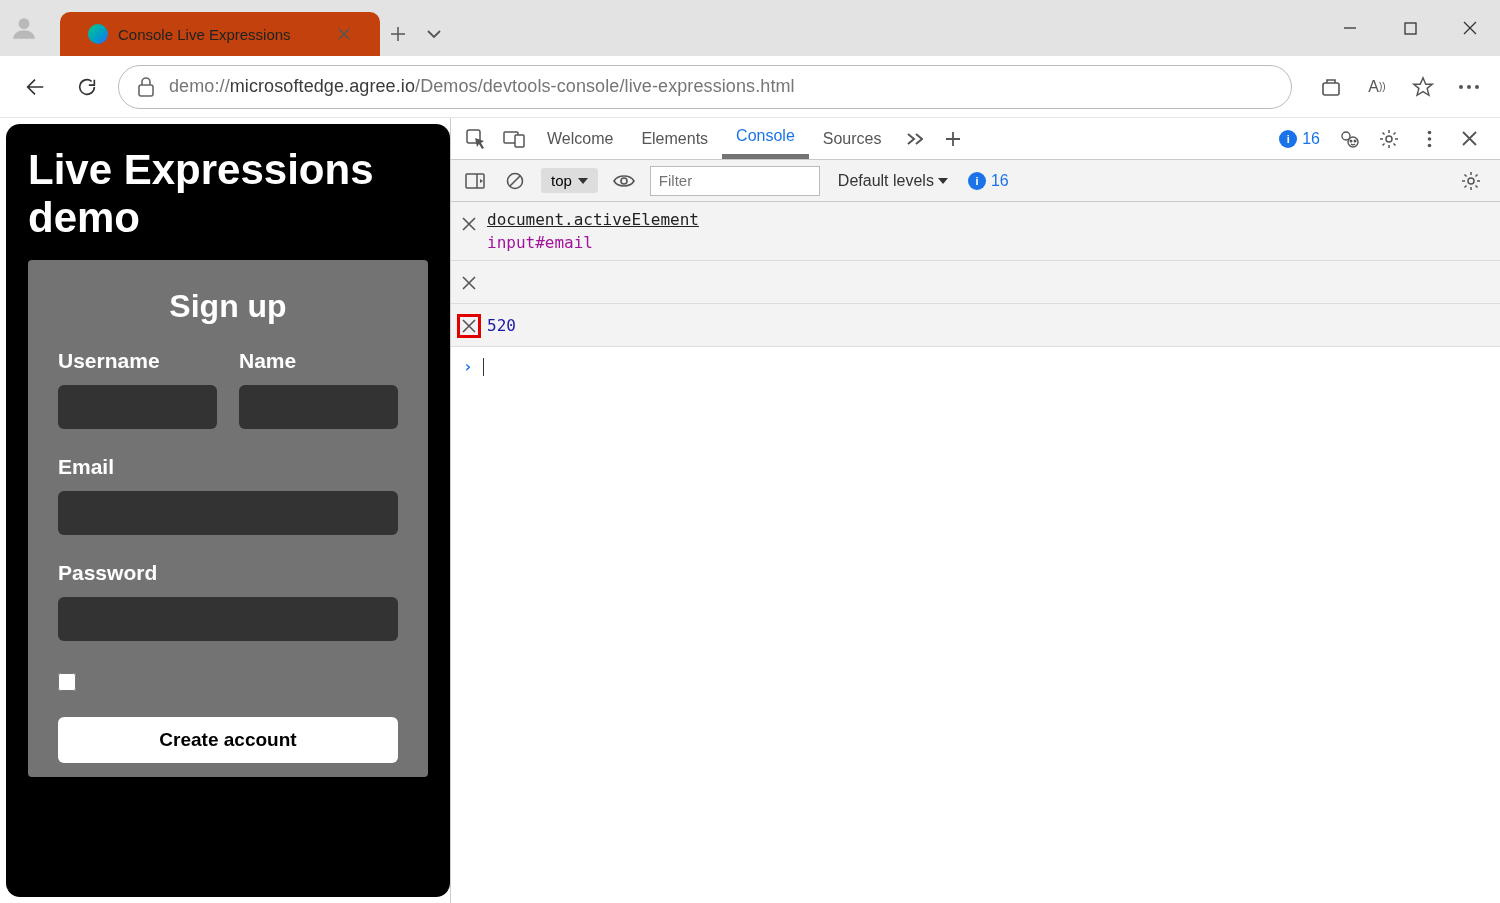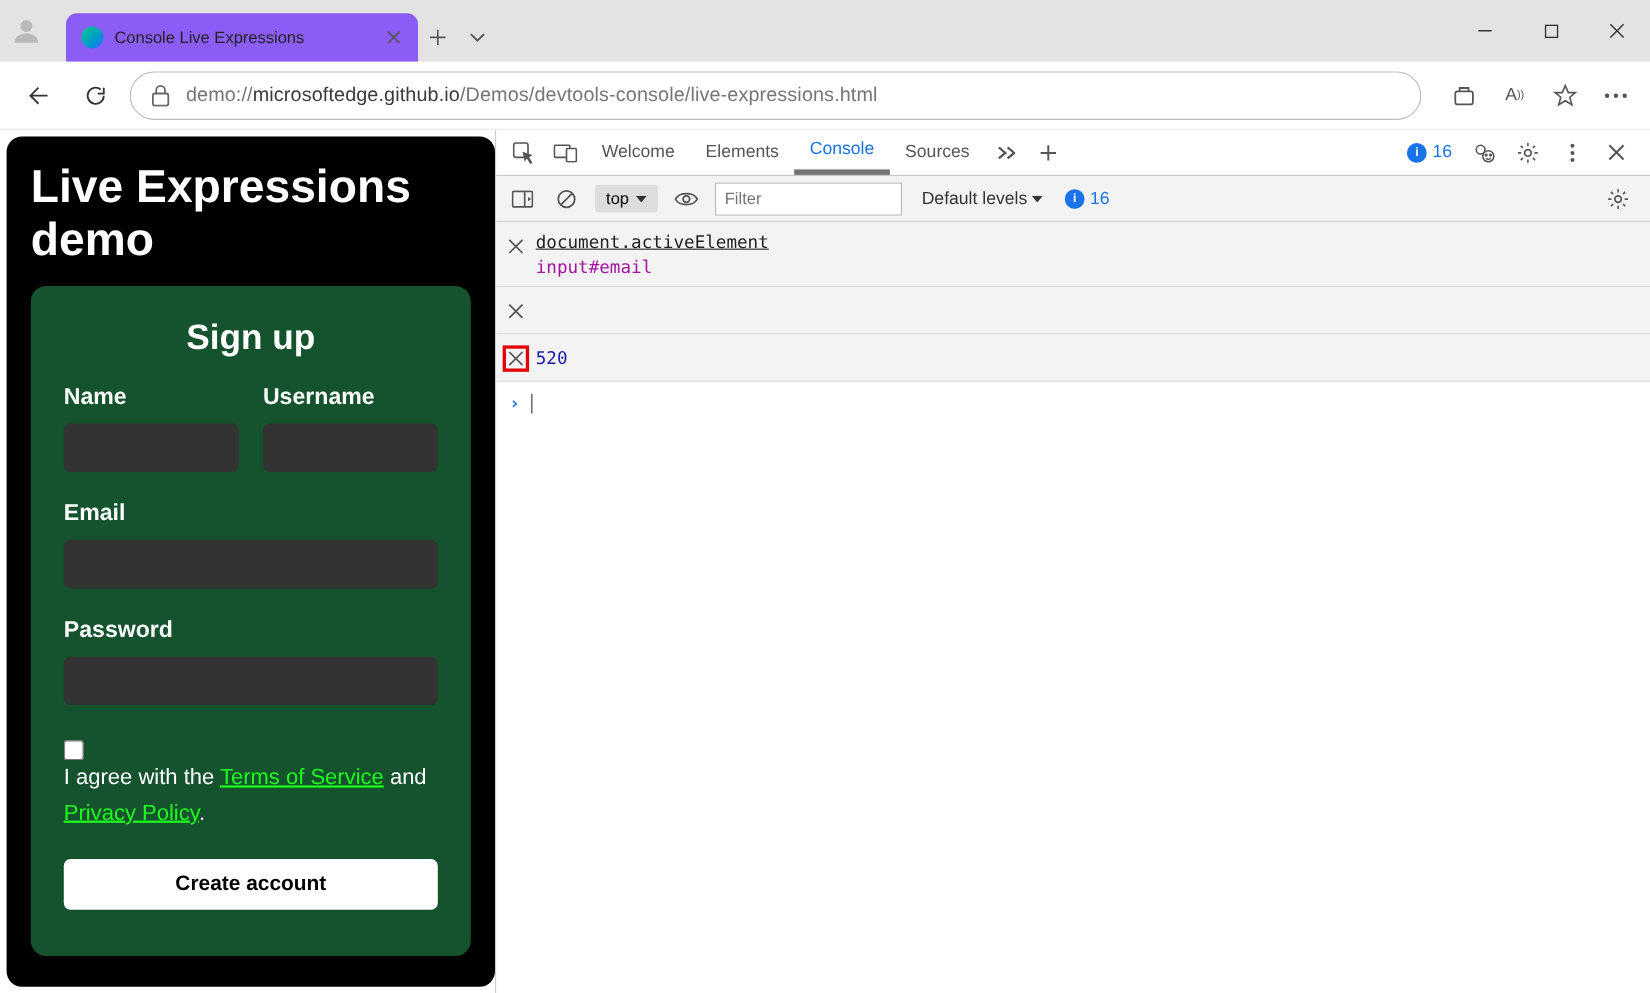--- a/index.html
+++ b/index.html
@@ -2,21 +2,21 @@
 <html><head>
 <meta charset="utf-8">
 <style>
   * { box-sizing: border-box; margin: 0; padding: 0; }
   body { font-family: "Segoe UI", Arial, sans-serif; background: #fff; width: 1500px; height: 903px; overflow: hidden; }
   
   
   .titlebar { height: 56px; background: #e3e3e3; display: flex; align-items: flex-end; position: relative; }
   .profile-icon { width: 48px; height: 56px; display: flex; align-items: center; justify-content: center; }
   .profile-icon svg { width: 26px; height: 26px; }
-  .tab { background: #8b5cf6; height: 44px; border-radius: 10px 10px 0 0; display: flex; align-items: center; padding: 0 14px; margin-left: 12px; min-width: 320px; gap: 10px; }
+  .tab { background: #c2410c; height: 44px; border-radius: 10px 10px 0 0; display: flex; align-items: center; padding: 0 28px; margin-left: 12px; min-width: 320px; gap: 10px; }
   .tab-favicon { width: 20px; height: 20px; border-radius: 50%; background: linear-gradient(135deg,#0c8,#09c 60%,#36f); display:flex;align-items:center;justify-content:center;}
   .tab-title { font-size: 15px; color: #222; flex: 1; }
   .tab-close { width: 16px; height: 16px; color: #555; display:flex;align-items:center;justify-content:center;}
   .newtab-btn, .tablist-btn { width: 36px; height: 44px; display:flex;align-items:center;justify-content:center; color:#555; }
   .win-controls { position:absolute; right:0; top:0; height:56px; display:flex; }
   .win-btn { width: 60px; display:flex; align-items:center; justify-content:center; color:#333;}
   
   
   .toolbar { height: 62px; background: #fff; display:flex; align-items:center; padding: 0 10px 0 14px; gap: 10px; border-bottom: 1px solid #e6e6e6;}
   .tool-btn { width: 42px; height: 42px; display:flex; align-items:center; justify-content:center; border-radius:6px; color:#444; }
@@ -26,21 +26,21 @@
   .addr-text .muted { color: #767676; }
   .addr-text .dark { color: #3b3b3b; }
   .right-tools { display:flex; gap:4px; align-items:center; margin-left:8px;}
   
   
   .content { display:flex; height: calc(903px - 56px - 62px); }
   
   
   .page { width: 444px; background: #000; color:#fff; border-radius: 14px; margin: 6px 0 0 6px; padding: 22px 22px; height: calc(100% - 12px); }
   .page h1 { font-size: 42px; font-weight: 800; margin-bottom: 18px; }
-  .card { background: #14532d; border-radius: 14px; padding: 28px 30px 42px; }
+  .card { background: #737373; border-radius: 4px; padding: 28px 30px 14px; }
   .card h2 { text-align:center; font-size: 32px; font-weight: 800; margin-bottom: 24px;}
   .row2 { display:flex; gap: 22px; }
   .field { flex:1; margin-bottom: 26px; }
   .field label { display:block; font-size: 21px; font-weight:700; margin-bottom: 12px; }
   .field input { width:100%; height: 44px; background:#333; border:none; border-radius:6px; color:#fff; padding:0 10px; font-size:16px;}
   .agree { font-size: 20px; line-height: 1.6; margin: 6px 0 26px; display:flex; flex-wrap:wrap; align-items:flex-start; gap:0;}
   .agree input { width:18px;height:18px; margin-right:12px; margin-top:6px;}
   .agree a { color:#1eff1e; text-decoration: underline; }
   .create-btn { width:100%; height:46px; background:#fff; color:#000; border:none; border-radius:6px; font-size:19px; font-weight:700;}
   
@@ -135,21 +135,21 @@
       </svg>
   </div>
   <div class="addressbar">
     <span class="addr-lock">
       <svg width="18" height="20" viewBox="0 0 18 20" stroke="#666" stroke-width="1.6" fill="none">
           <rect x="2" y="8" width="14" height="11" rx="2"></rect>
           <path d="M5 8V5a4 4 0 0 1 8 0v3"></path>
         </svg>
     </span>
     <span class="addr-text">
-      <span class="muted">demo://</span><span class="dark">microsoftedge.github.io</span><span class="muted">/Demos/devtools-console/live-expressions.html</span>
+      <span class="muted">demo://</span><span class="dark">microsoftedge.agree.io</span><span class="muted">/Demos/devtools-console/live-expressions.html</span>
     </span>
   </div>
   <div class="right-tools">
     <div class="tool-btn">
       <svg width="20" height="18" viewBox="0 0 20 18" stroke="#555" stroke-width="1.6" fill="none">
           <rect x="2" y="5" width="16" height="12" rx="2"></rect>
           <path d="M6 5V2h8v3"></path>
         </svg>
     </div>
     <div class="tool-btn" style="font-size:16px;color:#555;">A<sup style="font-size:10px;">))</sup></div>
@@ -169,41 +169,38 @@
 </div>
 
 <div class="content">
 
   <div class="page">
     <h1>Live Expressions demo</h1>
     <div class="card">
       <h2>Sign up</h2>
       <div class="row2">
         <div class="field">
+          <label>Username</label>
+          <input type="text" style="">
+        </div>
+        <div class="field">
           <label>Name</label>
-          <input type="text" style="">
-        </div>
-        <div class="field">
-          <label>Username</label>
           <input type="text" style="">
         </div>
       </div>
       <div class="field">
         <label>Email</label>
         <input type="text" id="email" style="">
       </div>
       <div class="field">
         <label>Password</label>
         <input type="password" style="">
       </div>
       <div class="agree">
         <input type="checkbox" style="">
-        <span>
-          <span>I agree with the </span><a href="#">Terms of Service</a><span> and </span><a href="#">Privacy Policy</a><span>.</span>
-        </span>
       </div>
       <button class="create-btn">Create account</button>
     </div>
   </div>
 
   <div class="devtools">
     <div class="dt-tabs">
       <div class="dt-iconbtn">
         <svg width="20" height="20" viewBox="0 0 20 20" stroke="#555" stroke-width="1.5" fill="none">
             <rect x="1" y="1" width="13" height="13" rx="2"></rect>

